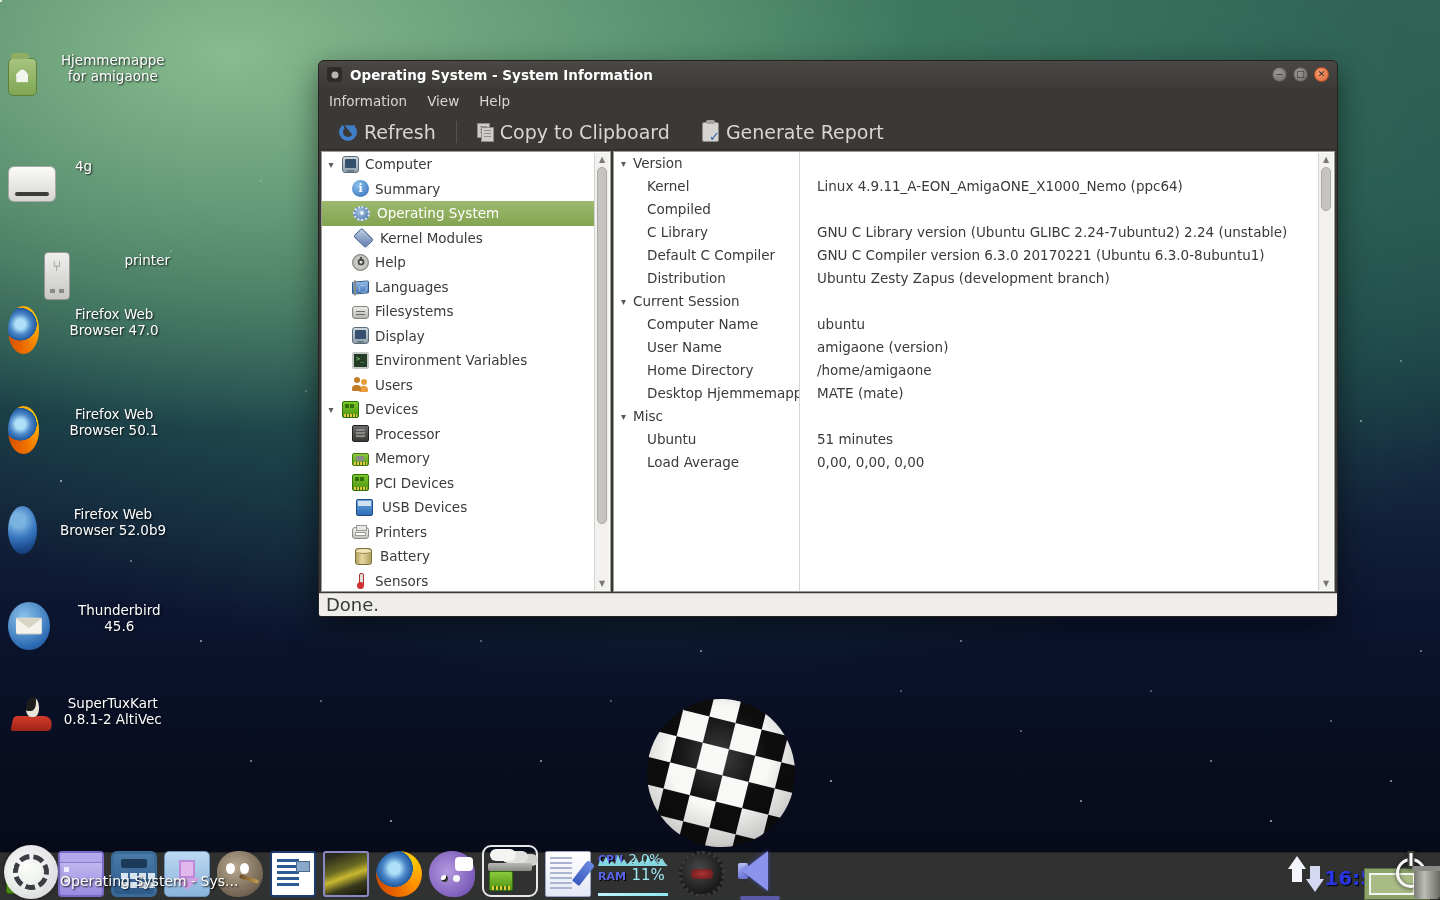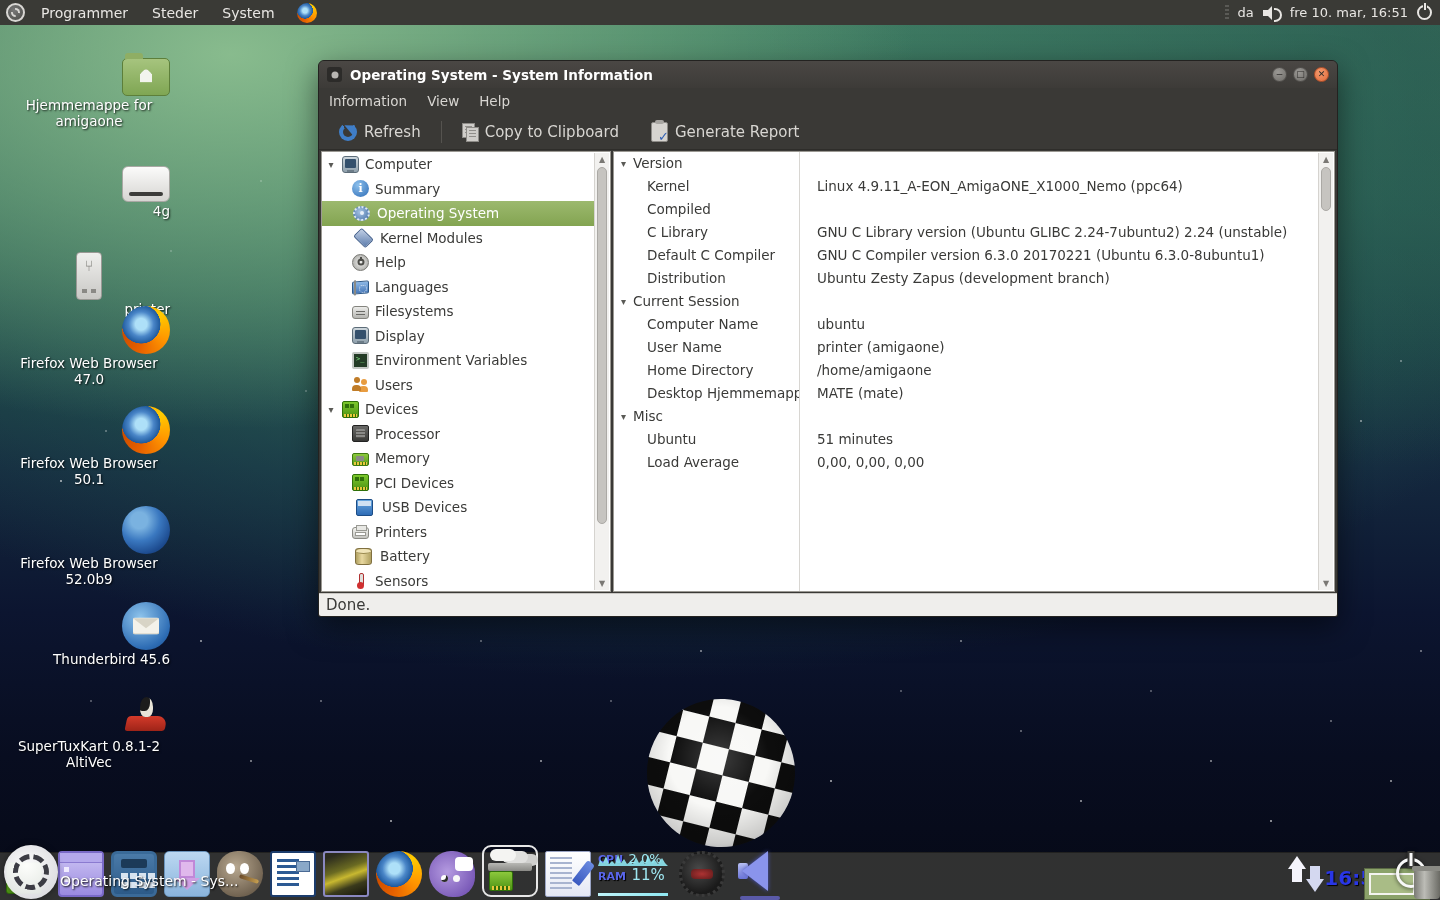--- a/index.html
+++ b/index.html
@@ -42,21 +42,21 @@
     border-left:none;border-radius:0 8px 8px 0;}
   .pwr{position:relative;width:15px;height:15px;border:2px solid #e8e6e3;border-radius:50%;box-sizing:border-box;}
   .pwr::after{content:"";position:absolute;left:50%;top:-4px;transform:translateX(-50%);width:2px;height:7px;background:#e8e6e3;box-shadow:0 0 0 1px #3a3a36;}
   .ff-mini{width:20px;height:20px;}
   
   .i-firefox{border-radius:50%;background:
     radial-gradient(circle at 40% 38%, #aee0f8 0 14%, #4a86c8 30%, #1f5a9e 46%, transparent 47%),
     conic-gradient(from 120deg,#ff9400,#e66000 22%,#cc4e00 38%,#ff9400 58%,#ffcb00 78%,#ff9400);}
   
   .desk{position:absolute;left:8px;top:40px;width:162px;z-index:5;}
-  .dsk{position:absolute;left:0;width:162px;display:flex;flex-direction:column;align-items:flex-end;gap:1px;cursor:default;}
+  .dsk{position:absolute;left:0;width:162px;display:flex;align-items:flex-start;gap:19px;cursor:default;}
   .dsk:nth-child(1){top:12px}.dsk:nth-child(2){top:118px}.dsk:nth-child(3){top:212px}
   .dsk:nth-child(4){top:266px}.dsk:nth-child(5){top:366px}.dsk:nth-child(6){top:466px}
   .dsk:nth-child(7){top:562px}.dsk:nth-child(8){top:655px}
   .dsk-ic{width:48px;height:48px;position:relative;display:block;}
   .dsk-label{color:#fff;font-size:13.5px;text-align:center;line-height:1.2;text-shadow:1px 1px 2px rgba(0,0,0,.85);}
   .i-home-folder{background:linear-gradient(180deg,#a6c47e,#7fa653);border-radius:5px;border:1px solid #5d7f3a;box-sizing:border-box;margin-top:6px;height:38px !important;}
   .i-home-folder::before{content:"";position:absolute;left:2px;top:-6px;width:18px;height:6px;background:#8fae64;border-radius:3px 3px 0 0;}
   .i-home-folder::after{content:"";position:absolute;left:50%;top:50%;transform:translate(-50%,-38%);
     width:12px;height:9px;background:#f2f4ee;box-shadow:0 -5px 0 -1px #f2f4ee;clip-path:polygon(50% -60%,120% 30%,100% 30%,100% 100%,0 100%,0 30%,-20% 30%);}
   .i-hard-drive{background:linear-gradient(180deg,#fbfbfa,#d6d5d2);border-radius:6px;border:1px solid #a9a8a4;box-sizing:border-box;height:36px !important;margin-top:8px;}
@@ -85,21 +85,21 @@
   .title-text{color:#fff;font-weight:bold;font-size:13.5px;}
   .tb-btns{margin-left:auto;display:flex;gap:6px;}
   .tb-btn{width:15px;height:15px;border-radius:50%;background:radial-gradient(circle at 38% 32%,#9a9894,#6e6c68);
     position:relative;border:1px solid #53514e;box-sizing:border-box;}
   .tb-btn span{position:absolute;left:50%;top:50%;transform:translate(-50%,-54%);font-size:9px;color:#2c2b29;line-height:1;}
   .tb-close{background:radial-gradient(circle at 38% 32%,#f49a6e,#e06a3a);border-color:#b4512a;}
   .menubar{position:absolute;left:0;top:27px;right:0;height:26px;display:flex;align-items:center;
     color:#d8d6d2;font-size:13.5px;}
   .mb-item{padding:3px 10px;}
   .toolbar{position:absolute;left:0;top:53px;right:0;height:36px;display:flex;align-items:center;
-    color:#d8d6d2;font-size:15px;gap:6px;padding-left:12px;box-sizing:border-box;border-bottom:1px solid #2e2d2a;}
+    color:#d8d6d2;font-size:19px;gap:6px;padding-left:12px;box-sizing:border-box;border-bottom:1px solid #2e2d2a;}
   .tbtn{display:flex;align-items:center;gap:7px;padding:4px 8px;border-radius:3px;}
   .tsep{width:1px;height:22px;background:#55534f;margin:0 6px;}
   .ic-refresh{width:18px;height:18px;border-radius:50%;position:relative;
     background:conic-gradient(from 40deg,#3f7ec8 0 78%,transparent 78%);}
   .ic-refresh::before{content:"";position:absolute;inset:4px;border-radius:50%;background:#3a3936;}
   .ic-refresh::after{content:"";position:absolute;right:-2px;top:1px;border-left:7px solid transparent;border-right:7px solid transparent;border-bottom:8px solid #3f7ec8;transform:rotate(50deg);}
   .ic-copy{width:16px;height:18px;position:relative;}
   .ic-copy::before,.ic-copy::after{content:"";position:absolute;width:11px;height:13px;background:#cfcdc9;border:1px solid #8d8b87;
     background-image:repeating-linear-gradient(180deg,#908e8a 0 1px,transparent 1px 3px);background-size:7px 9px;background-position:2px 2px;background-repeat:no-repeat;}
   .ic-copy::before{left:0;top:0;}.ic-copy::after{left:4px;top:4px;}
@@ -163,21 +163,21 @@
   .tlabel{overflow:hidden;text-overflow:ellipsis;}
   
   .info{position:absolute;left:0;top:0;right:15px;bottom:0;font-size:13.5px;color:#3a3a38;overflow:hidden;}
   .info::before{content:"";position:absolute;left:185px;top:0;bottom:0;width:1px;background:#d8d6d2;}
   .irow{display:flex;height:23px;line-height:23px;white-space:nowrap;}
   .irow.head{padding-left:7px;gap:7px;}
   .irow.head .tri{font-size:10px;color:#5a5a56;}
   .ilabel{width:152px;padding-left:33px;flex:0 0 auto;overflow:hidden;}
   .ivalue{padding-left:18px;overflow:hidden;}
   .statusbar{position:absolute;left:0;right:0;bottom:0;height:23px;background:#efeeec;border-top:1px solid #c9c7c3;
-    color:#3a3a38;font-size:15px;line-height:22px;padding-left:7px;box-sizing:border-box;border-radius:0 0 2px 2px;}
+    color:#3a3a38;font-size:18px;line-height:22px;padding-left:7px;box-sizing:border-box;border-radius:0 0 2px 2px;}
   
   .boing{position:absolute;left:647px;top:699px;width:148px;height:148px;border-radius:50%;overflow:hidden;transform:rotate(14deg);z-index:8;}
   .boing .check{position:absolute;inset:-40%;background:repeating-conic-gradient(#0d0d0d 0 25%,#f8f8f6 0 50%);background-size:54px 54px;}
   .boing .shade{position:absolute;inset:0;border-radius:50%;
     background:radial-gradient(circle at 46% 40%,rgba(255,255,255,.2),rgba(0,0,0,0) 42%,rgba(0,0,0,.18) 72%,rgba(6,10,25,.55) 98%);}
   
   .bpanel{position:absolute;left:0;right:0;bottom:0;height:47px;background:rgba(56,56,54,.85);
     border-top:1px solid rgba(18,18,16,.5);z-index:30;}
   .lbar{position:absolute;left:58px;bottom:3px;display:flex;align-items:flex-end;gap:7px;z-index:2;}
   .lic{width:46px;height:46px;position:relative;flex:0 0 auto;}
@@ -252,40 +252,20 @@
   .wsw::after{content:"";position:absolute;inset:4px 14px 4px 4px;border:2px solid #f4f4f0;background:#a9bc86;}
   .trash{position:absolute;right:0;bottom:1px;width:26px;height:30px;background:linear-gradient(90deg,#7a7a74,#bcbcb6 40%,#6a6a64);border-radius:3px 3px 4px 4px;}
   .trash::before{content:"";position:absolute;left:-2px;top:-3px;right:-2px;height:5px;background:#8a8a84;border-radius:2px;}
 </style>
 </head>
 <body>
 
 <div class="screen">
   <div class="stars"></div>
 
-  <div class="tpanel">
-    <div class="tp-left">
-      <span class="tp-logo"></span>
-      <span id="top-menus" style="display:flex;align-items:center;">
-          <span class="tp-menu">Programmer</span>
-          <span class="tp-menu">Steder</span>
-          <span class="tp-menu">System</span>
-        </span>
-      <span class="ff-mini i-firefox" style="display:inline-block;margin-left:6px;"></span>
-    </div>
-    <div class="tp-right">
-      <span class="grip"></span>
-      <span>da</span>
-      <span class="spk">
-          <span class="wav"></span>
-        </span>
-      <span>fre 10. mar, 16:51</span>
-      <span class="pwr"></span>
-    </div>
-  </div>
 
   <div class="desk" id="desk">
       <div class="dsk">
         <span class="dsk-ic i-home-folder"></span>
         <div class="dsk-label">Hjemmemappe for amigaone</div>
       </div>
       <div class="dsk">
         <span class="dsk-ic i-hard-drive"></span>
         <div class="dsk-label">4g</div>
       </div>
@@ -464,21 +444,21 @@
           <div class="irow head">
             <span class="tri">▾</span>
             <span>Current Session</span>
           </div>
           <div class="irow">
             <span class="ilabel">Computer Name</span>
             <span class="ivalue">ubuntu</span>
           </div>
           <div class="irow">
             <span class="ilabel">User Name</span>
-            <span class="ivalue">printer (amigaone)</span>
+            <span class="ivalue">amigaone (version)</span>
           </div>
           <div class="irow">
             <span class="ilabel">Home Directory</span>
             <span class="ivalue">/home/amigaone</span>
           </div>
           <div class="irow">
             <span class="ilabel">Desktop Hjemmemappe</span>
             <span class="ivalue">MATE (mate)</span>
           </div>
           <div class="irow head">

